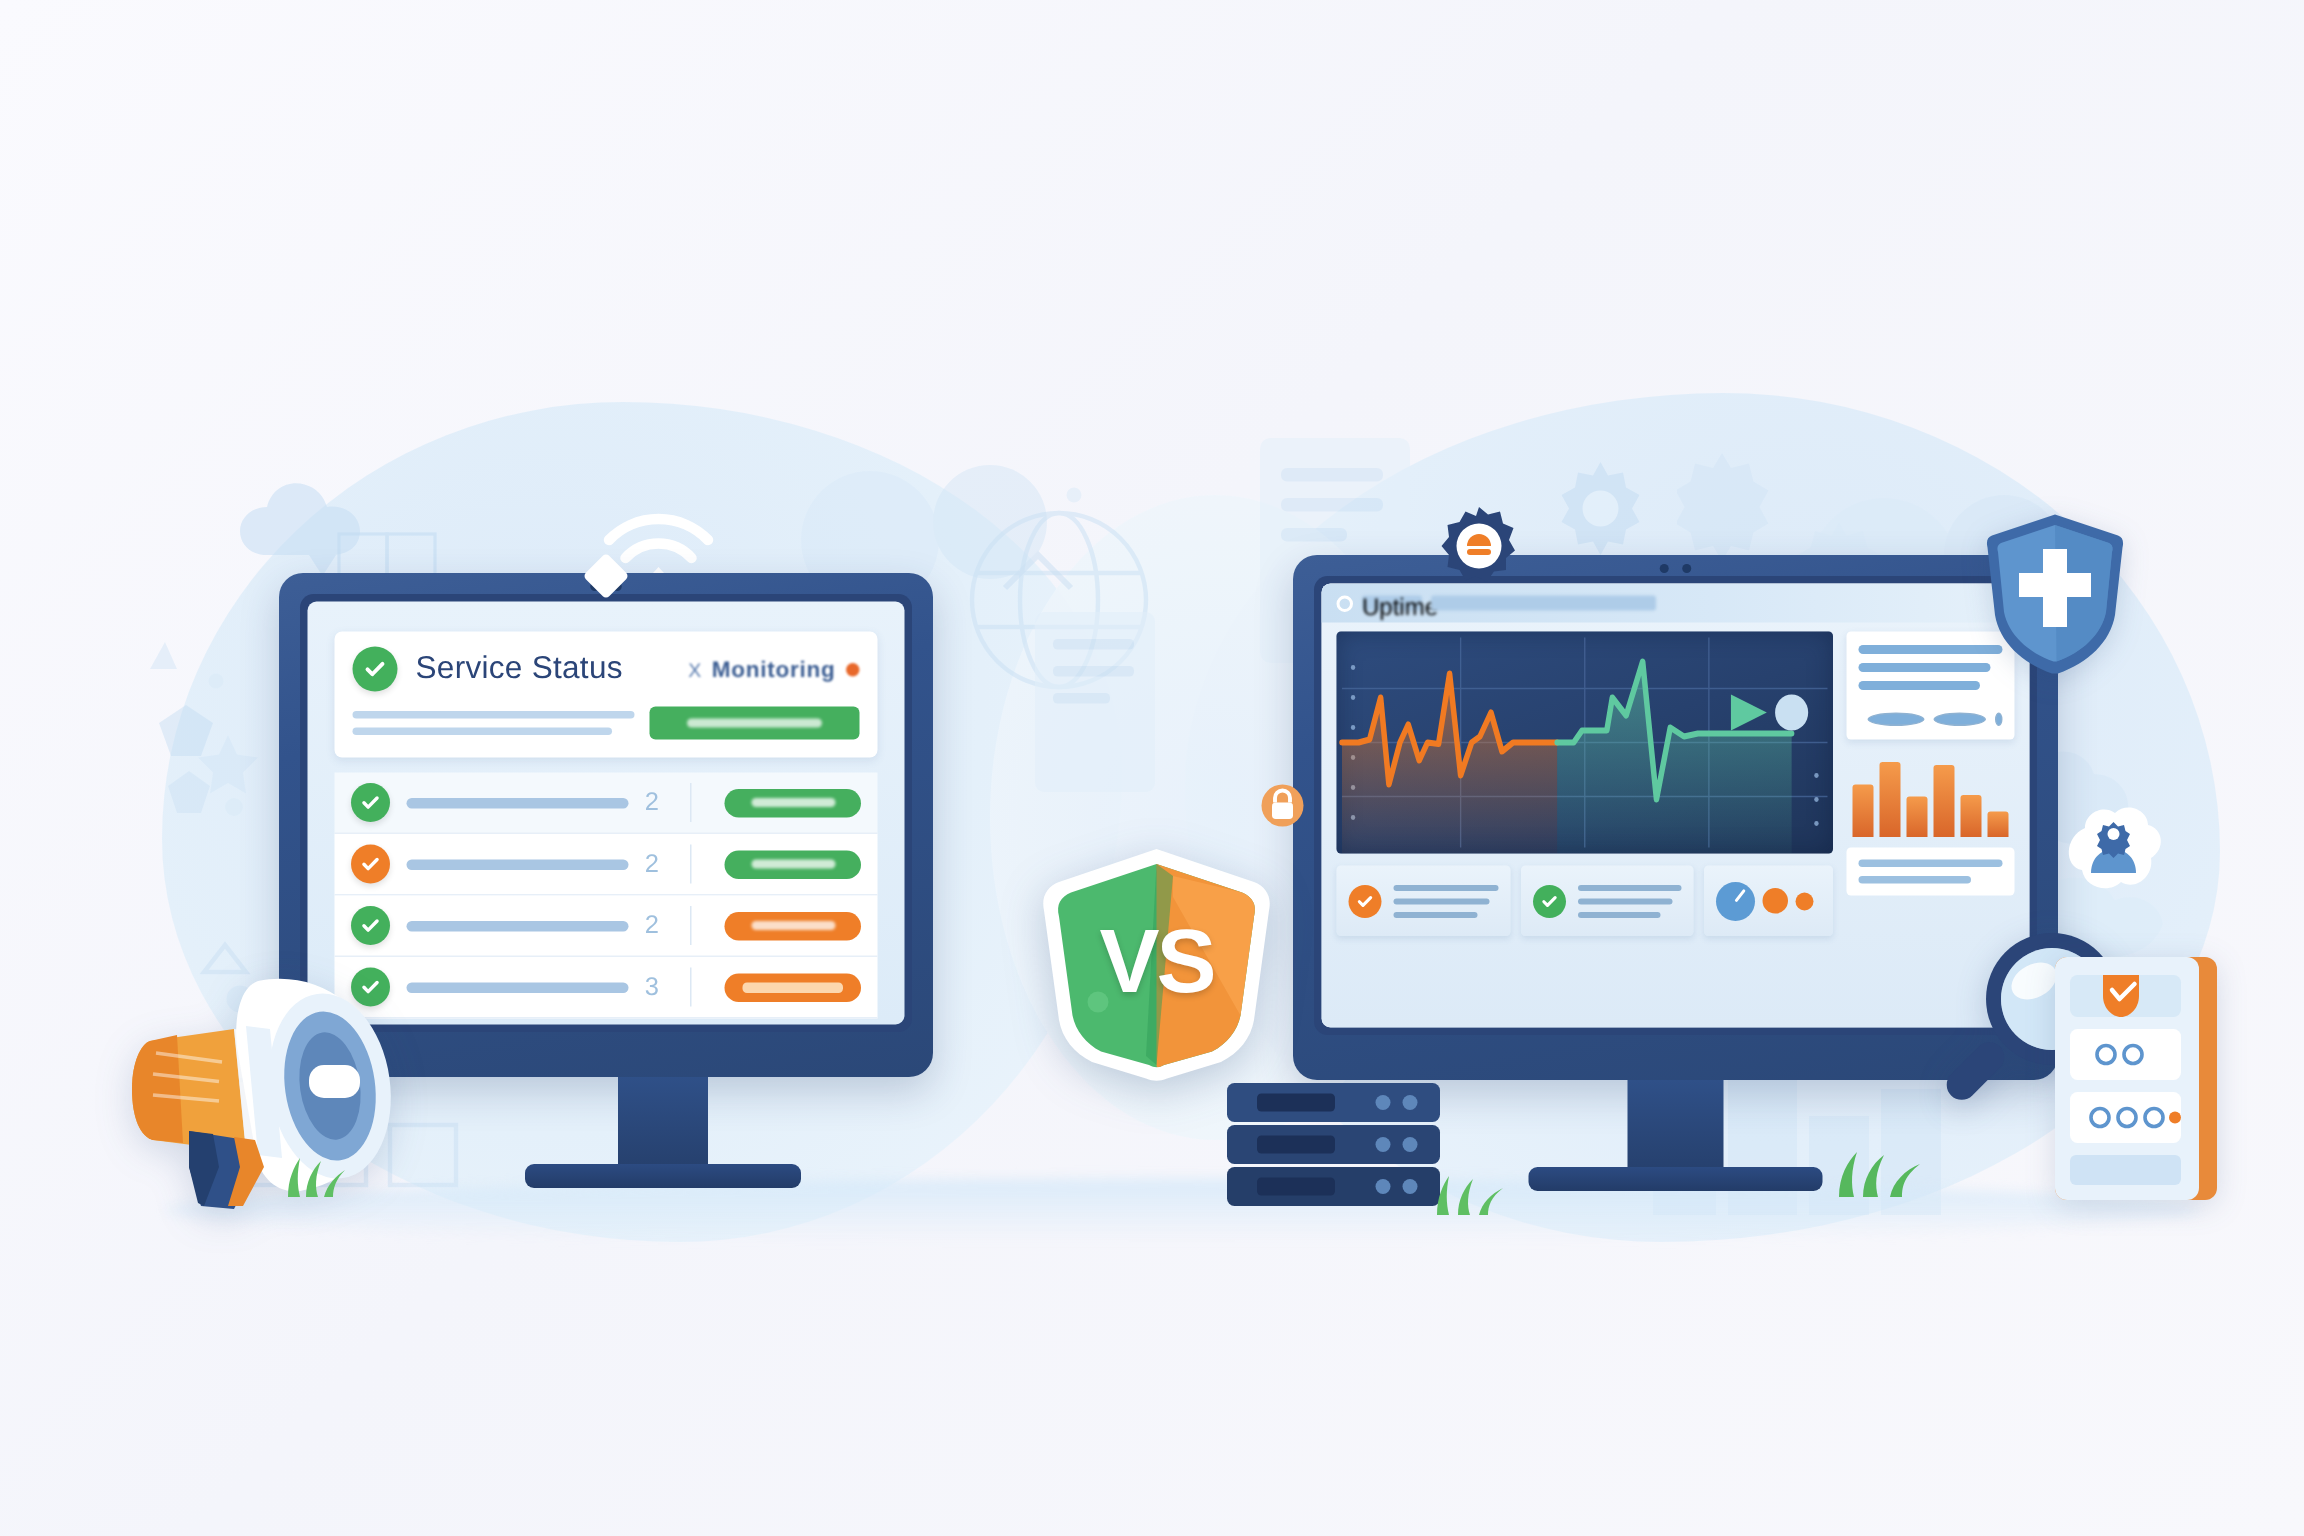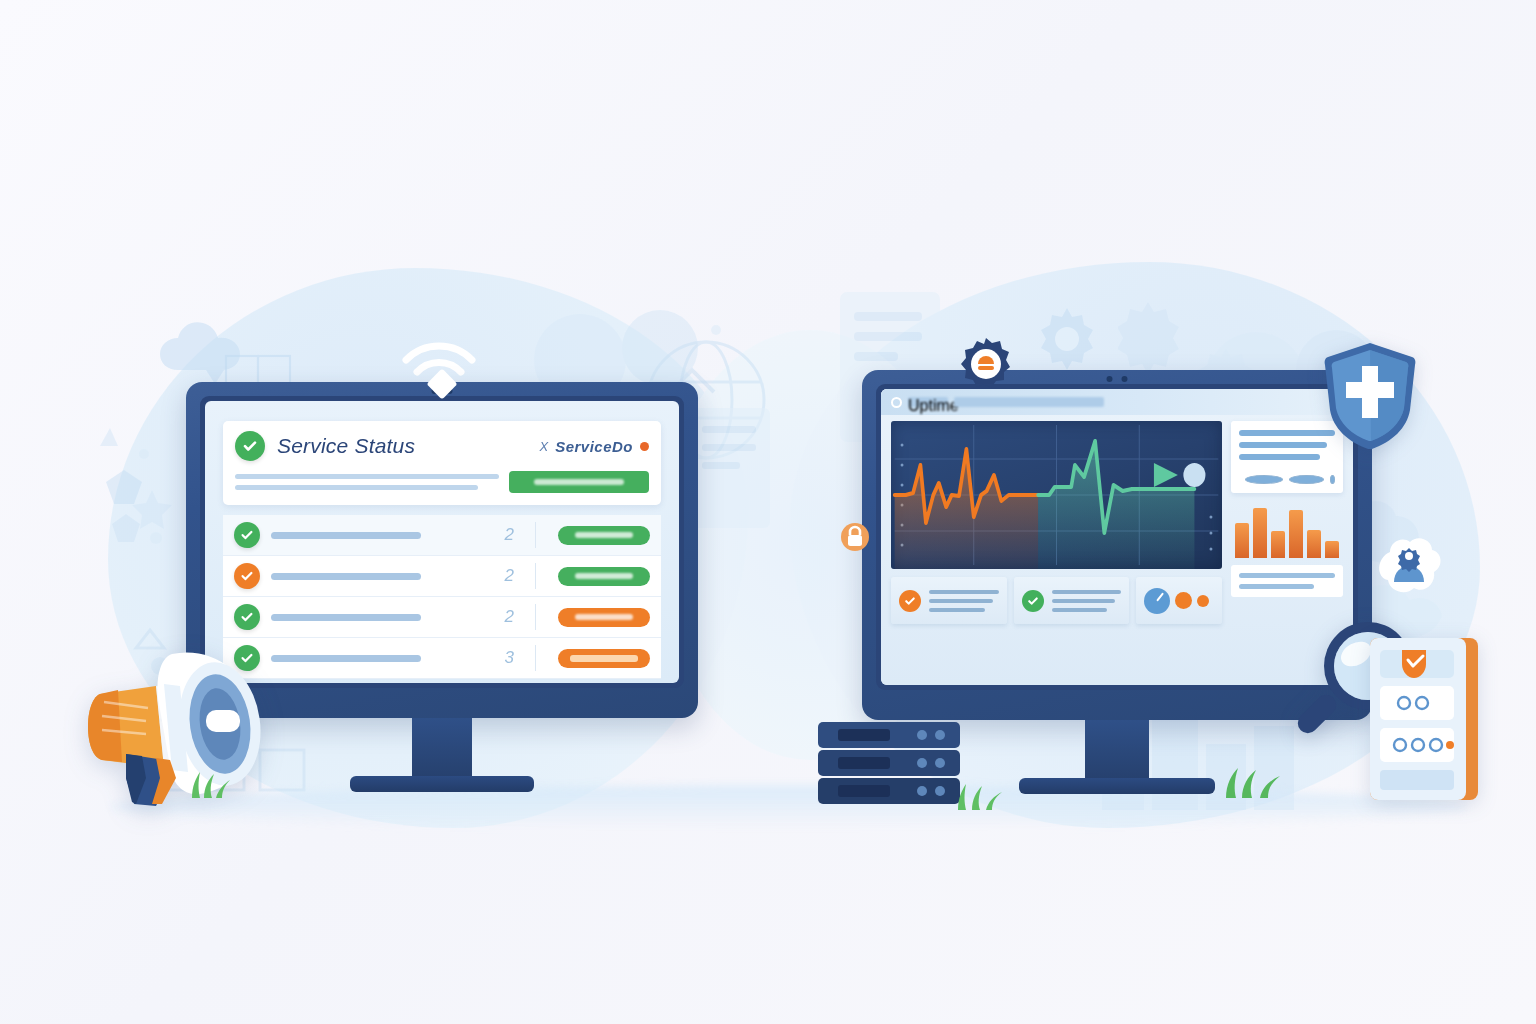--- a/index.html
+++ b/index.html
@@ -79,21 +79,21 @@
     position:absolute; left:50%; transform:translateX(-50%);
     background:linear-gradient(180deg,#2F5088 0%,#26406D 100%);
   }
   .base{
     position:absolute; left:50%; transform:translateX(-50%);
     background:linear-gradient(180deg,#2C4B82 0%,#233C68 100%);
     border-radius:6px;
   }
 
   
-  #mon-left{ left:186px; top:382px; width:512px; height:336px;font-style:italic; }
+  #mon-left{ left:186px; top:382px; width:436px; height:336px; }
   #neck-left{ top:718px; width:60px; height:62px; }
   #base-left{ top:776px; width:184px; height:16px; }
 
   
   #mon-right{ left:862px; top:370px; width:510px; height:350px; }
   #neck-right{ top:720px; width:64px; height:62px; }
   #base-right{ top:778px; width:196px; height:16px; }
 
   
   .sp{ position:absolute; inset:0; padding:14px 10px 0 10px; }
@@ -417,21 +417,21 @@
         <div class="sp-header">
           <div class="sp-head-row">
             <span class="check green">
               <svg viewBox="0 0 16 16">
                   <path d="M3 8.2l3.2 3.3L13 4.6" fill="none" stroke="#fff" stroke-width="2.6" stroke-linecap="round" stroke-linejoin="round"></path>
                 </svg>
             </span>
             <span class="sp-title">Service Status</span>
             <span class="sp-brand">
               <span class="x">X</span>
-              <span class="nm">ServiceDo</span>
+              <span class="nm">Monitoring</span>
               <span class="dot"></span>
             </span>
           </div>
           <div class="sp-sub">
             <span class="sub-lines">
                 <span></span>
                 <span></span>
               </span>
             <span class="btn-green">
                 <i></i>
@@ -626,20 +626,31 @@
             </div>
           </div>
 
         </div>
       </div>
     </div>
   </div>
   <div class="neck" id="neck-right" style="left:1117px;"></div>
   <div class="base" id="base-right" style="left:1117px;"></div>
 
+  <div id="vs-badge">
+    <svg viewBox="0 0 170 160">
+      <path d="M85 4 L150 26 C158 29 162 36 160 45 L150 118 C148 130 140 140 128 146 L92 157 C87 159 83 159 78 157 L42 146 C30 140 22 130 20 118 L10 45 C8 36 12 29 20 26 Z" fill="#FFFFFF"></path>
+      <path d="M85 14 L142 33 C149 36 152 41 150 49 L141 115 C139 125 132 134 122 139 L90 148 C86 150 84 150 80 148 L48 139 C38 134 31 125 29 115 L20 49 C18 41 21 36 28 33 Z" fill="#4CB96E"></path>
+      <path d="M85 14 L142 33 C149 36 152 41 150 49 L141 115 C139 125 132 134 122 139 L90 148 C86 150 85 150 85 148 Z" fill="#F2943A"></path>
+      <path d="M85 14 L96 22 L85 148 L78 142 Z" fill="#2F9E58" opacity=".5"></path>
+      <path d="M96 22 L142 33 C149 36 152 41 150 49 L141 115 L96 36 Z" fill="#FFB05A" opacity=".45"></path>
+      <circle cx="46" cy="106" r="7" fill="#6FD18E" opacity=".5"></circle>
+    </svg>
+    <div class="vs-text">VS</div>
+  </div>
 
   <div id="megaphone">
     <svg viewBox="0 0 250 180">
 
       <path d="M112 26 C150 18 188 42 196 84 C204 126 178 160 140 166 C124 168 112 156 110 138 L98 70 C96 50 100 30 112 26 Z" fill="#FFFFFF"></path>
       <ellipse cx="160" cy="96" rx="40" ry="62" transform="rotate(-8 160 96)" fill="#E8F2FB"></ellipse>
       <ellipse cx="160" cy="96" rx="30" ry="50" transform="rotate(-8 160 96)" fill="#7FA7D4"></ellipse>
       <ellipse cx="160" cy="96" rx="20" ry="36" transform="rotate(-8 160 96)" fill="#5E87BA"></ellipse>
       <rect x="146" y="82" width="34" height="22" rx="10" fill="#FFFFFF"></rect>
 

